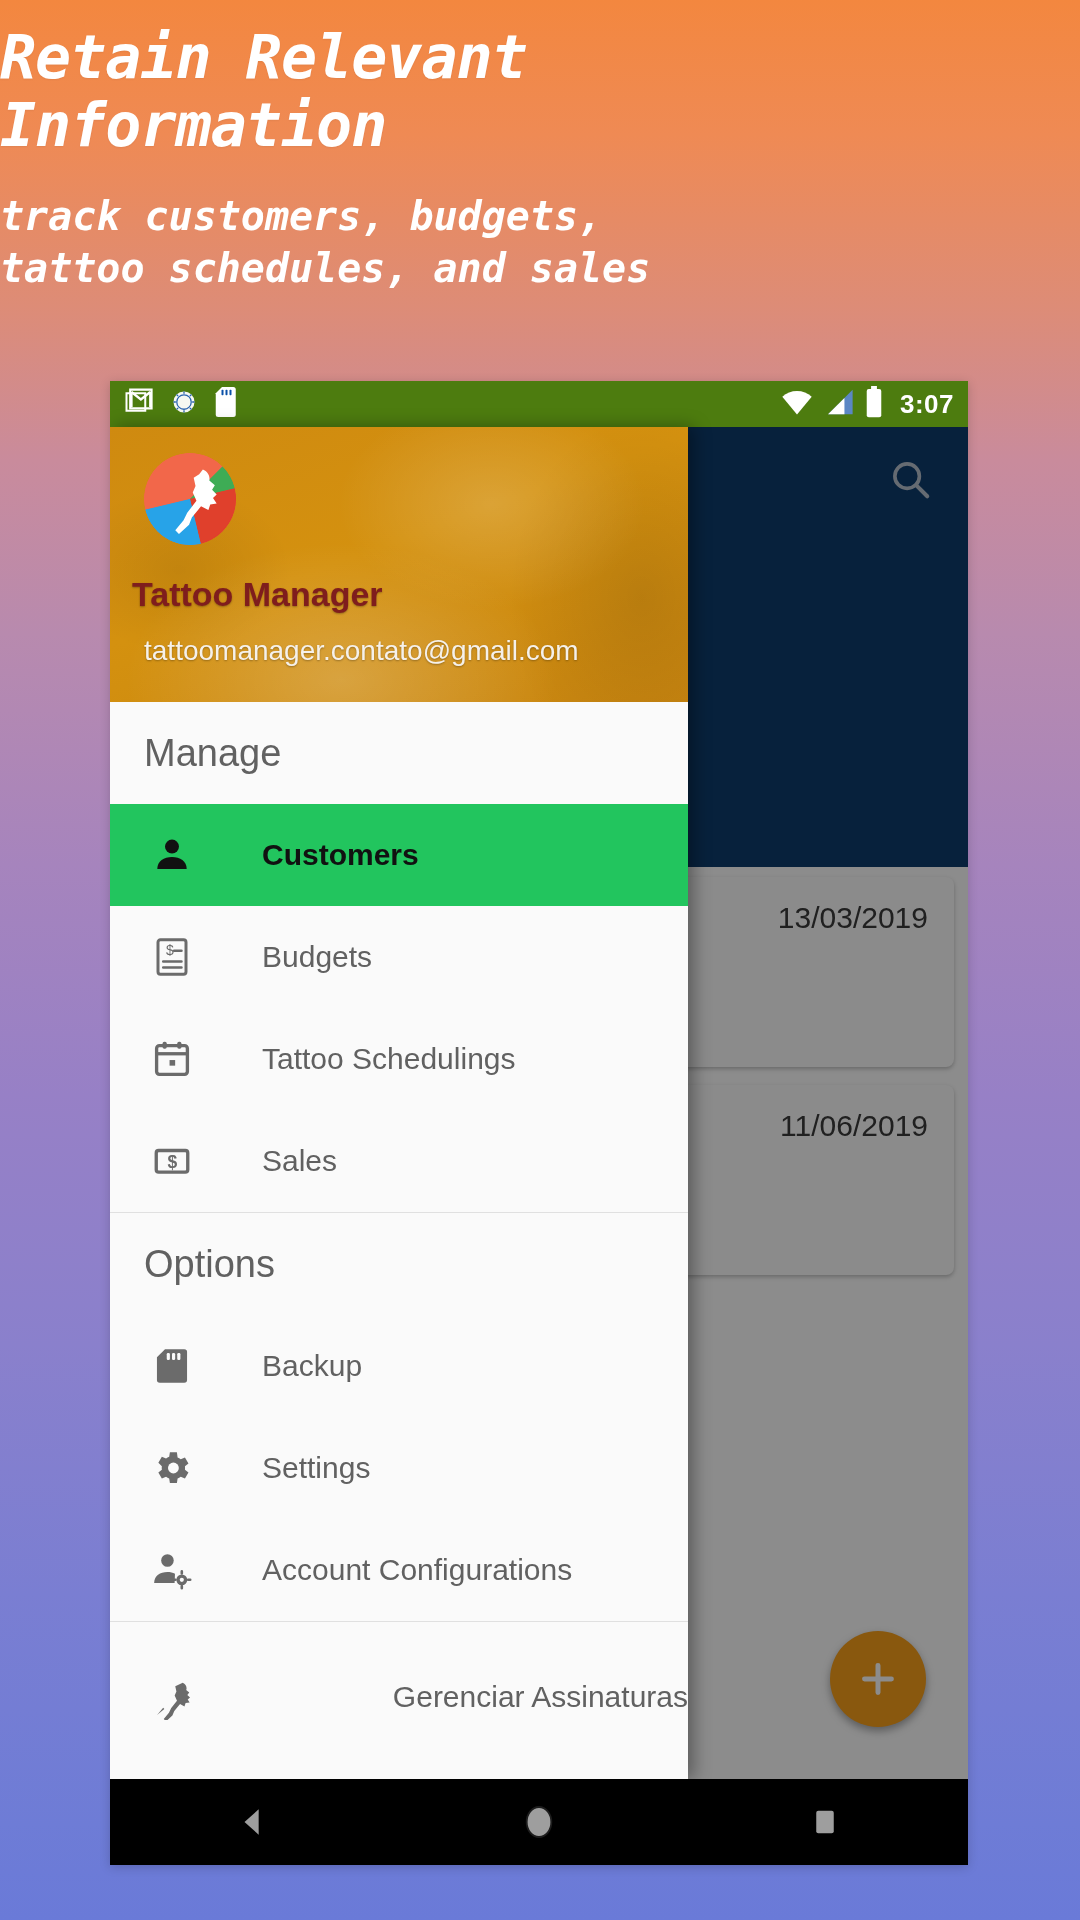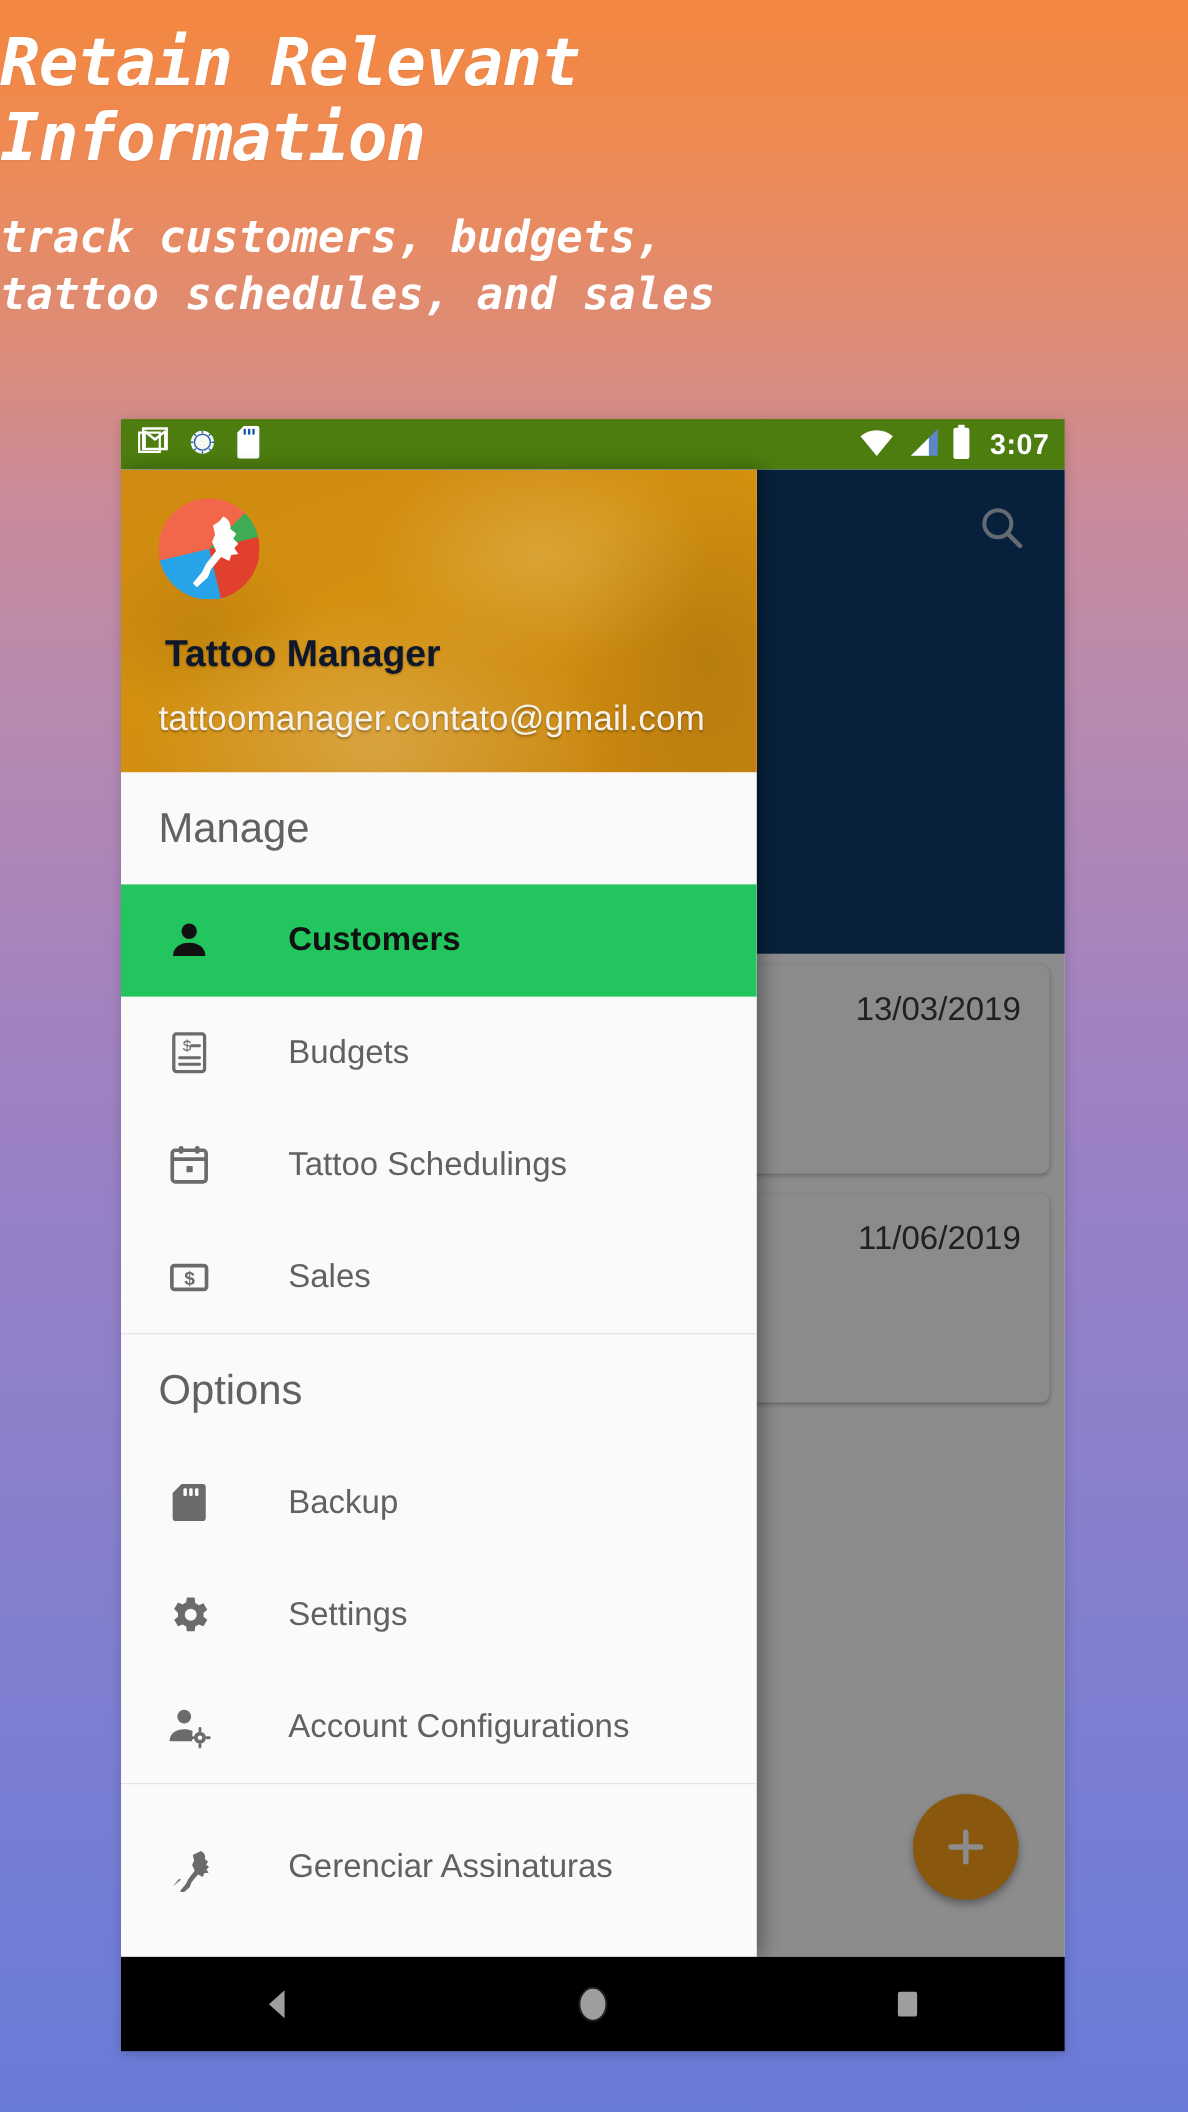--- a/index.html
+++ b/index.html
@@ -118,27 +118,27 @@
       radial-gradient(ellipse 300px 190px at 40% 92%, rgba(255,255,255,.20), transparent 72%),
       radial-gradient(ellipse 190px 260px at 92% 62%, rgba(0,0,0,.10), transparent 70%),
       radial-gradient(ellipse 160px 120px at 12% 52%, rgba(0,0,0,.08), transparent 70%),
       linear-gradient(160deg,#cf8a10 0%,#d4910f 45%,#c88510 100%);
   }
   .avatar {
     position:absolute; left:34px; top:26px; width:92px; height:92px;
     border-radius:50%; overflow:hidden;
   }
   .acct-name {
-    position:absolute; left:40px; top:148px;
-    font-size:34px; font-weight:bold; color:#0f172a;
+    position:absolute; left:22px; top:148px;
+    font-size:34px; font-weight:bold; color:#7f1d1d;
     text-shadow:0 1px 2px rgba(0,0,0,.3);
   }
   .acct-email {
     position:absolute; left:34px; top:208px;
-    font-size:32px; color:#f6f1ea;
+    font-size:28px; color:#f6f1ea;
     text-shadow:0 1px 2px rgba(0,0,0,.3);
   }
 
   .section-label {
     height:102px; display:flex; align-items:center;
     padding-left:34px; font-size:38px; color:#616161;
   }
   .divider { height:1px; background:#e0e0e0; margin:0; }
 
   .nav-item {
@@ -382,21 +382,21 @@
           <g stroke="#6b6b6b" stroke-width="1.5" stroke-linecap="round">
             <path d="M17.6 12.8v1.2M17.6 21.2v1.2M12.8 17.6h1.2M21.2 17.6h1.2"></path>
           </g>
         </svg>
       </span>
       <span class="nav-text">Account Configurations</span>
     </div>
 
     <div class="divider"></div>
 
-    <div class="nav-item" style="margin-top:24px;">
+    <div class="nav-item" style="margin-top:24px;justify-content:space-between;">
       <span class="nav-icon">
         <svg width="46" height="46" viewBox="0 0 24 24">
           <path d="M17.6 4.6c1.6.8 2.4 2.4 1.8 3.8l1.6 1.2-1 1.4 1.4 1.2-1.2 1.1 1 1.6-2.1.2-.6 1.8-2.3-1.2-3 3.6-1 2.4-3.3 3-1.2-1.2 2.7-3.3 1.2-2.4 3-3.9-1.2-2.7.9-2.1-.6-2.7z" fill="#6b6b6b"></path>
           <path d="M7.4 17.6l-3.2 3.8 3.8-3.2z" fill="#6b6b6b"></path>
         </svg>
       </span>
       <span class="nav-text">Gerenciar Assinaturas</span>
     </div>
 
   </div>

